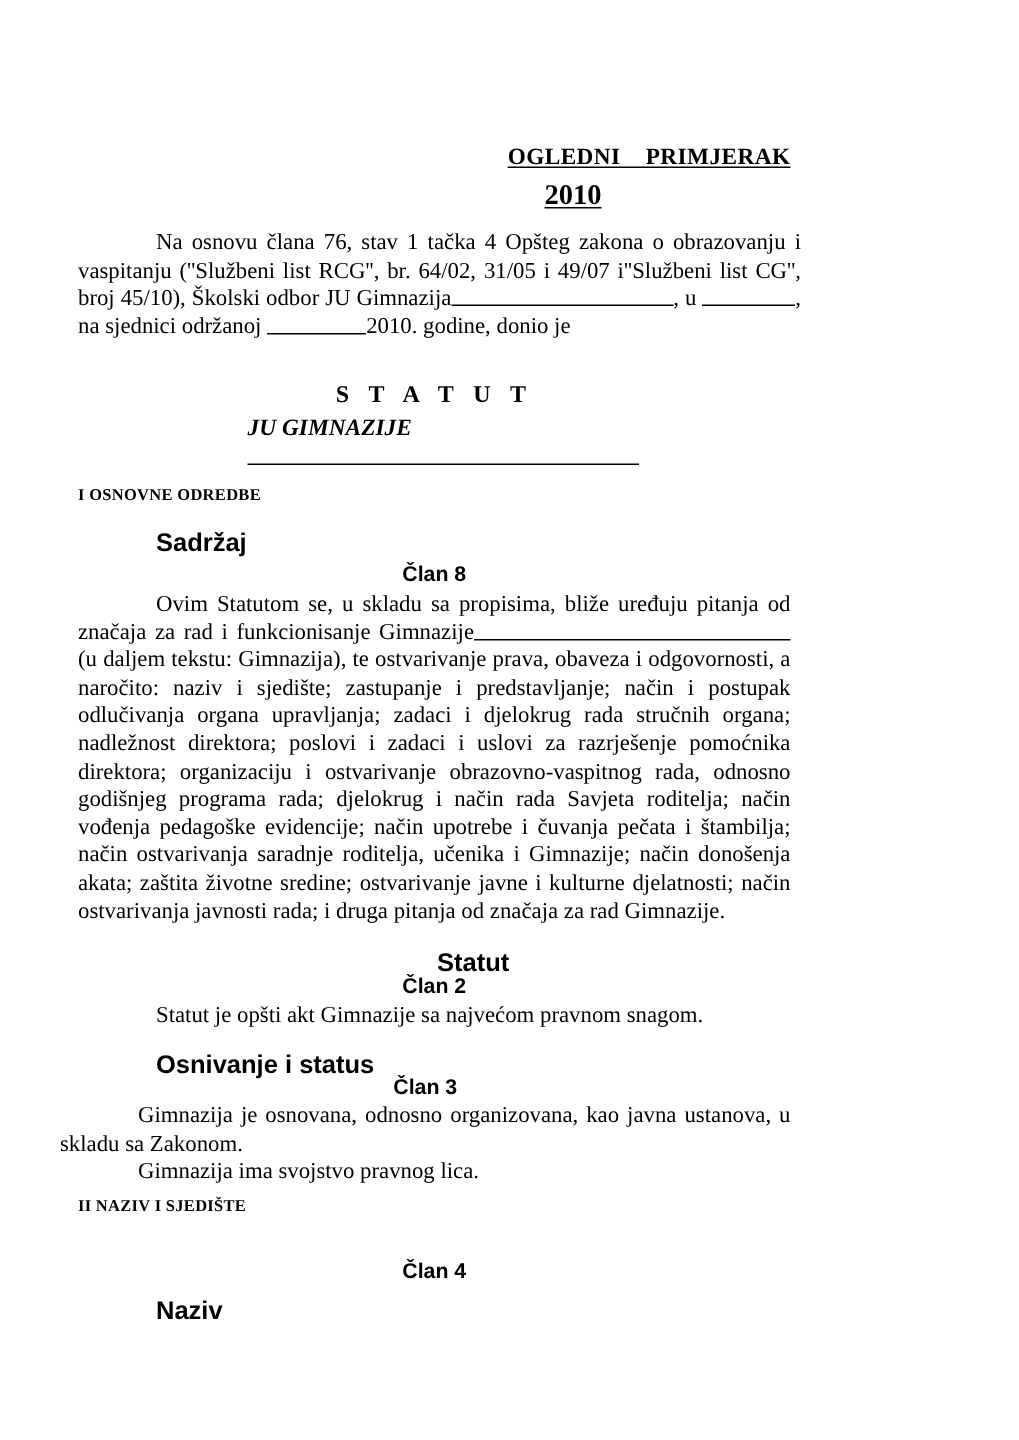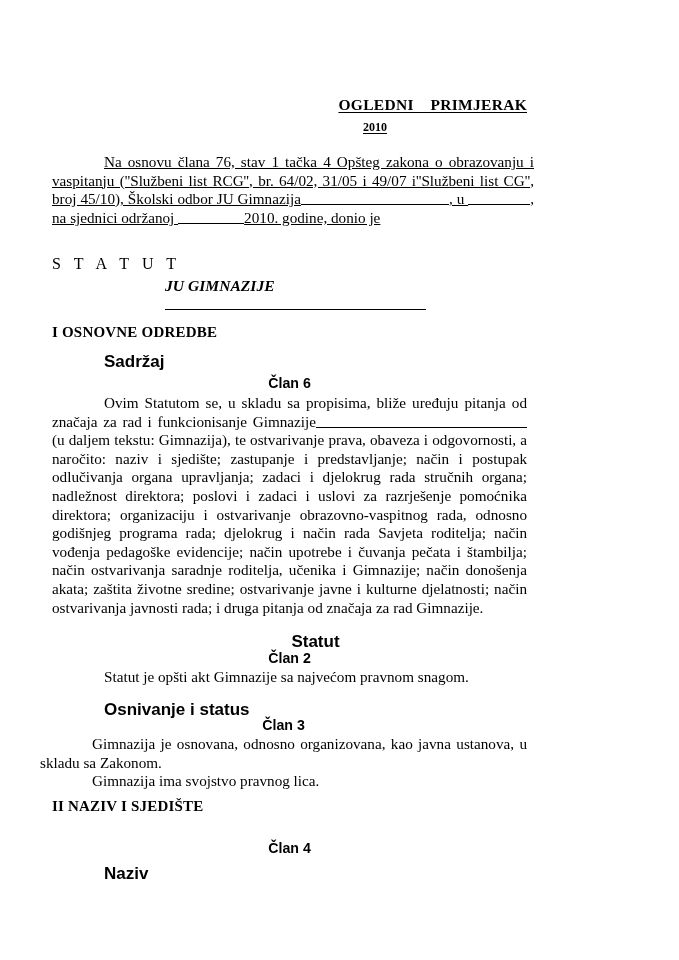--- a/index.html
+++ b/index.html
@@ -41,21 +41,21 @@
     letter-spacing: 0.3px;
     white-space: pre;
     text-decoration: underline;
     text-underline-offset: 2px;
   }
   .hdr-line2 {
     position: absolute;
     left: 311px;
     top: 24px;
     font-weight: bold;
-    font-size: 12px;
+    font-size: 19px;
     text-decoration: underline;
     text-underline-offset: 2px;
   }
   
   .para {
     font-size: 15.2px;
     line-height: 18.6px;
     text-align: justify;
     text-justify: inter-word;
     margin: 0;
@@ -65,81 +65,82 @@
     display: inline-block;
     border-bottom: 1.3px solid #000;
     vertical-align: baseline;
     height: 12px;
     margin-bottom: -1px;
   }
   
   .h-roman {
     font-family: "Liberation Serif", "DejaVu Serif", serif;
     font-weight: bold;
-    font-size: 15px;
+    font-size: 11px;
     margin: 0;
     letter-spacing: 0.2px;
   }
   .h-sub {
     font-family: "Liberation Sans", "DejaVu Sans", sans-serif;
     font-weight: bold;
     font-size: 17px;
     margin: 0;
   }
   .h-clan {
     font-family: "Liberation Sans", "DejaVu Sans", sans-serif;
     font-weight: bold;
     font-size: 14.2px;
     margin: 0;
     text-align: center;
   }
   .h-statut {
-    font-weight: normal;
+    font-weight: bold;
     font-size: 16px;
     letter-spacing: 4.6px;
+    text-align: center;
     margin: 0;
   }
   .h-gimnazije {
     font-weight: bold;
     font-size: 15.6px;
     margin: 0;
     white-space: nowrap;
   }
 </style>
 </head>
 <body>
 
 <div class="page">
 
   <div class="hdr">
     <div class="hdr-line1">OGLEDNI    PRIMJERAK</div>
     <div class="hdr-line2">2010</div>
   </div>
 
-  <div style="position:absolute; left:52px; right:24px; top:153px;text-decoration:underline;">
+  <div style="position:absolute; left:52px; right:24px; top:153px;">
     <p class="para indent"><span>Na osnovu člana 76, stav 1 tačka 4 Opšteg zakona o obrazovanju i  vaspitanju (''Službeni list RCG'', br. 64/02, 31/05 i 49/07 i''Službeni list CG'', broj 45/10), Školski odbor JU Gimnazija</span><span class="blank" style="width:148px;"></span><span>, u </span><span class="blank" style="width:62px;"></span><span>, na sjednici održanoj </span><span class="blank" style="width:66px;"></span><span>2010.  godine,  donio je</span></p>
   </div>
 
   <div style="position:absolute; left:52px; right:31px; top:255px;">
     <div class="h-statut">S T A T U T</div>
     <div style="margin-top:4px; padding-left:113px;font-style:italic;">
       <span class="h-gimnazije">JU GIMNAZIJE</span><span class="blank" style="width:261px; height:14px;"></span>
     </div>
   </div>
 
   <div style="position:absolute; left:52px; right:31px; top:324px;">
     <div class="h-roman">I  OSNOVNE ODREDBE</div>
   </div>
 
   <div style="position:absolute; left:52px; right:31px; top:352px;">
     <div class="h-sub" style="padding-left:52px;">Sadržaj</div>
   </div>
 
   <div style="position:absolute; left:52px; right:31px; top:375px;">
-    <div class="h-clan">Član 6</div>
+    <div class="h-clan">Član 8</div>
   </div>
 
   <div style="position:absolute; left:52px; right:31px; top:394px;">
     <p class="para indent"><span>Ovim Statutom se, u skladu sa propisima, bliže uređuju pitanja od značaja za rad i funkcionisanje Gimnazije</span><span class="blank" style="width:211px;"></span><span>(u daljem tekstu: Gimnazija),  te ostvarivanje prava, obaveza i odgovornosti, a naročito: naziv i sjedište; zastupanje i predstavljanje; način i postupak odlučivanja organa upravljanja; zadaci i djelokrug rada stručnih organa; nadležnost direktora; poslovi i zadaci i uslovi za razrješenje pomoćnika direktora; organizaciju i ostvarivanje obrazovno-vaspitnog rada, odnosno godišnjeg programa rada;  djelokrug  i način rada Savjeta roditelja; način vođenja pedagoške evidencije; način upotrebe i čuvanja pečata i štambilja; način ostvarivanja saradnje roditelja, učenika i Gimnazije; način donošenja akata; zaštita životne sredine; ostvarivanje javne i kulturne djelatnosti; način ostvarivanja javnosti rada; i druga pitanja  od značaja za rad Gimnazije.</span></p>
   </div>
 
   <div style="position:absolute; left:52px; right:31px; top:632px;text-align:center;">
     <div class="h-sub" style="padding-left:52px;">Statut</div>
   </div>
 

